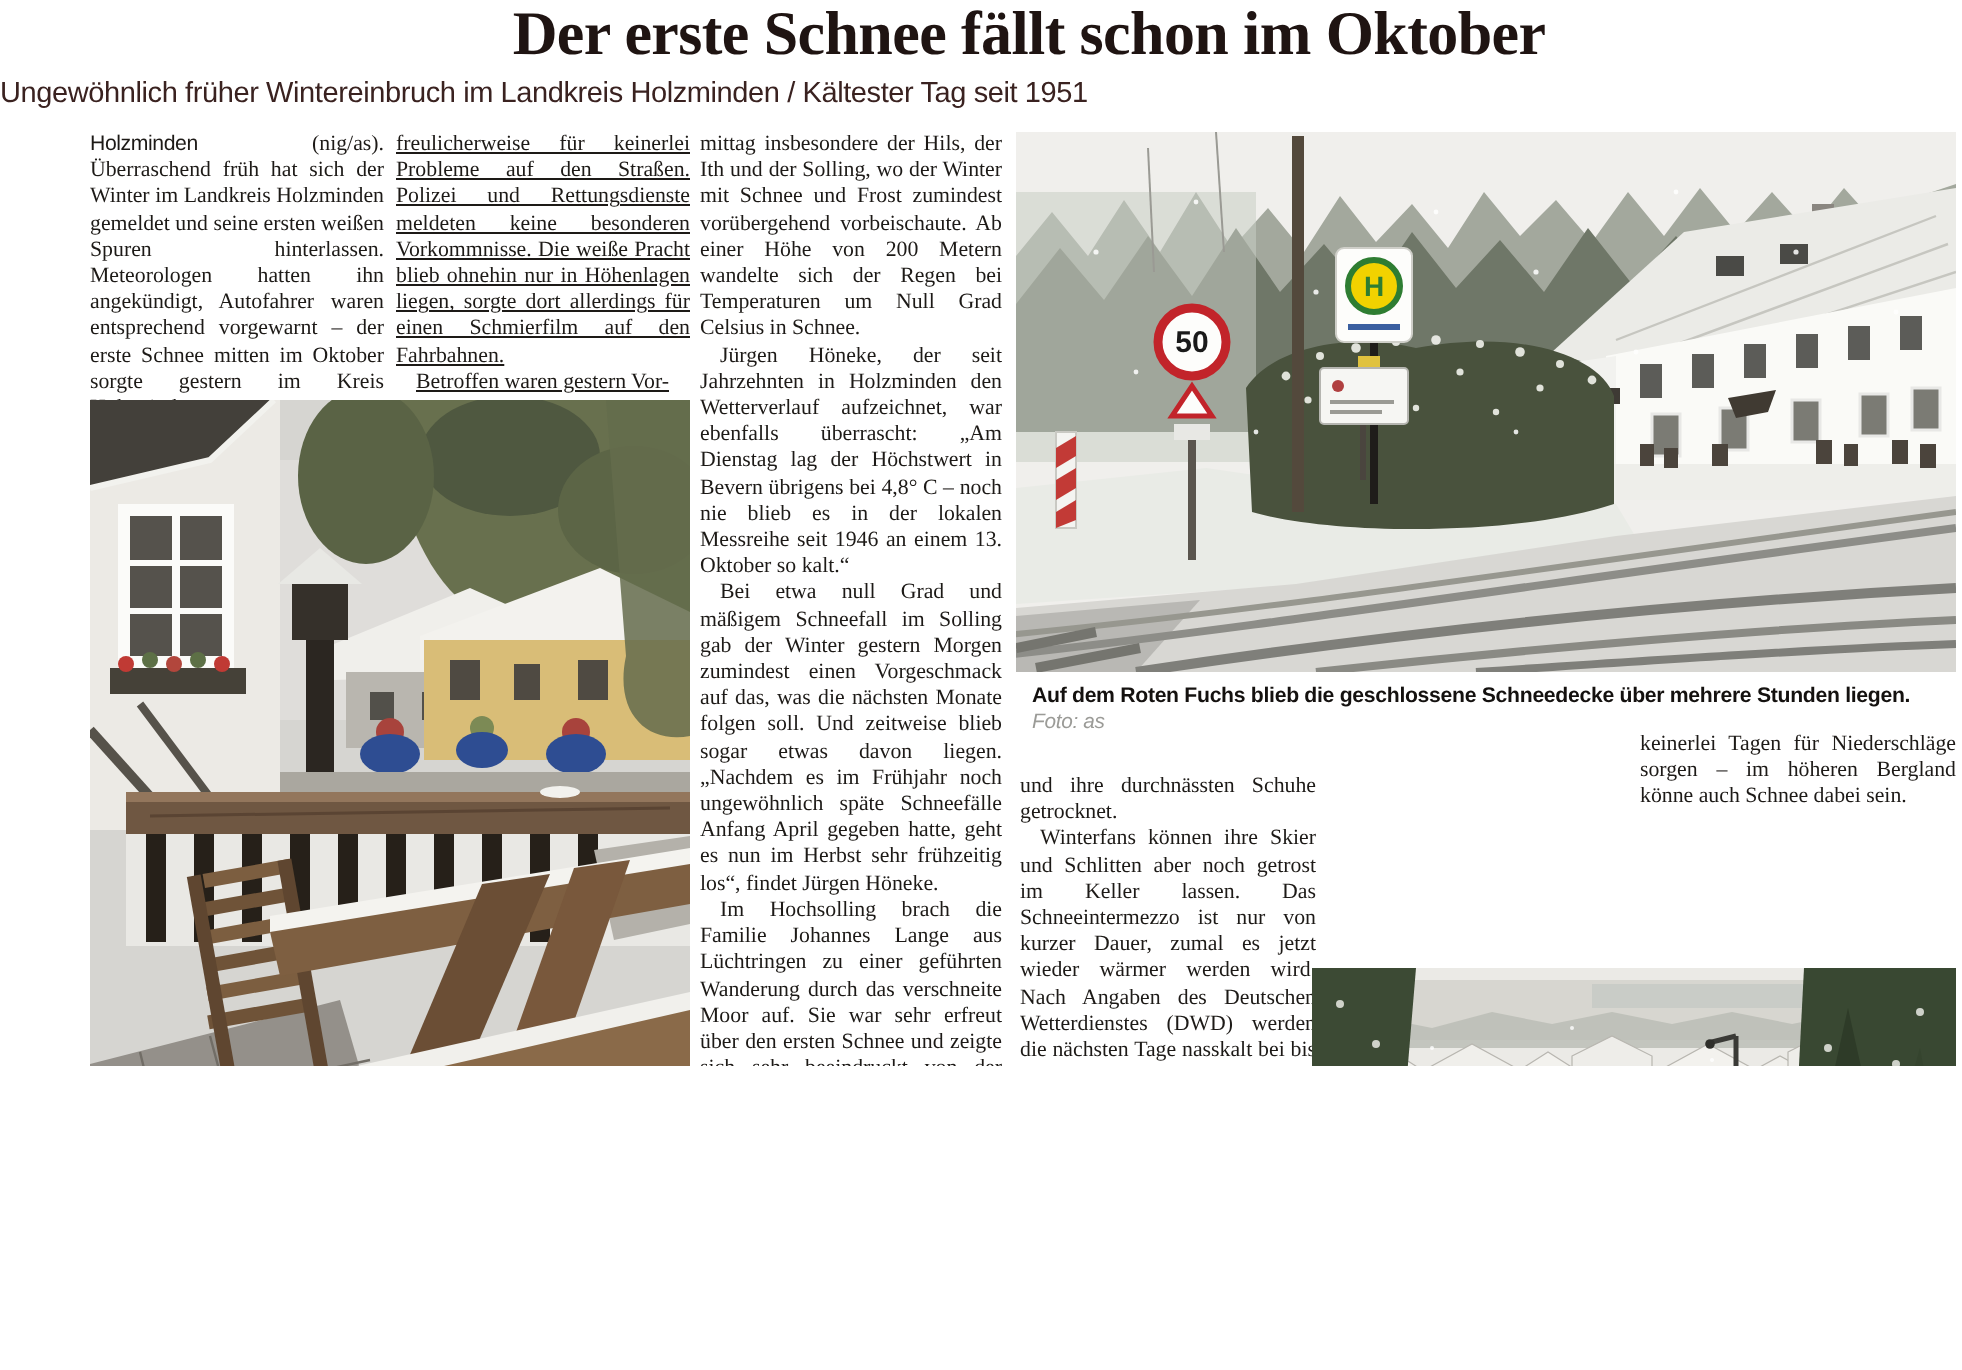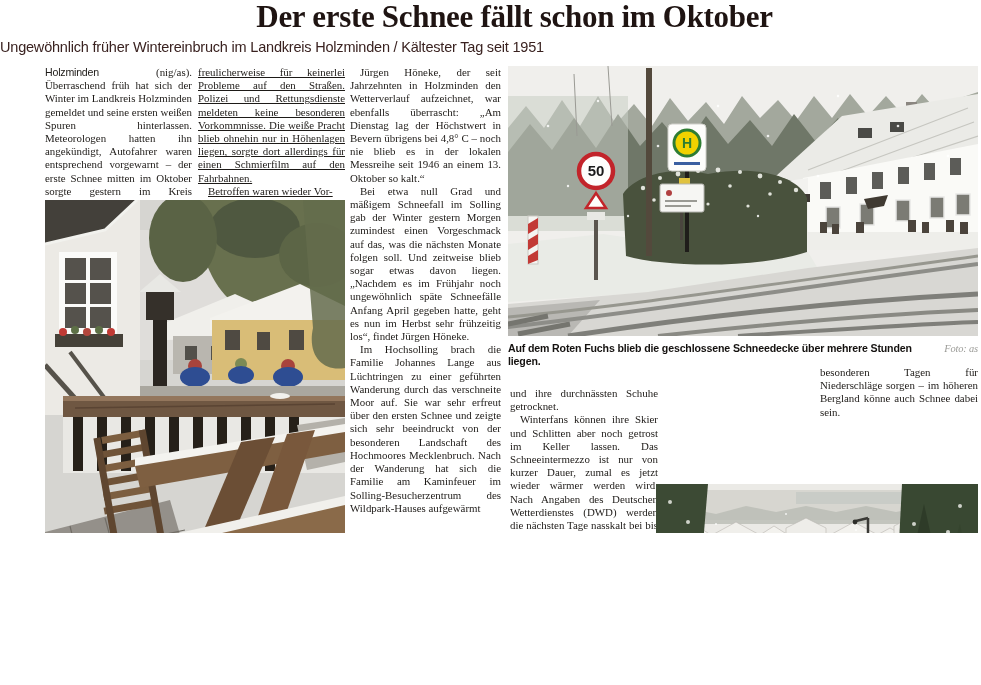--- a/index.html
+++ b/index.html
@@ -11,23 +11,23 @@
   .subheadline{position:absolute;left:0;top:39px;width:100%;text-align:left;
             font-family:"Liberation Sans",sans-serif;font-weight:400;font-size:14.5px;
             color:#3a2220;letter-spacing:-0.2px;}
   .col{position:absolute;text-align:justify;font-size:10.9px;line-height:13.2px;overflow:hidden;}
   .col p{margin:0;text-indent:10px;}
   .col p.cont{text-indent:0;}
   .lead{font-family:"Liberation Sans",sans-serif;font-weight:400;font-size:10.6px;letter-spacing:-0.2px;}
   .photo{position:absolute;overflow:hidden;background:#dcdbd7;}
   .photo svg{display:block;}
   .caption{position:absolute;font-family:"Liberation Sans",sans-serif;font-weight:700;
-           font-size:10.6px;line-height:13px;color:#14110f;letter-spacing:-0.15px;}
+           font-size:10.6px;line-height:13px;color:#14110f;letter-spacing:-0.15px;flex-direction:column;}
   .cap-row{display:flex;justify-content:space-between;align-items:baseline;}
-  .credit{font-family:Liberation Serif, serif;font-weight:400;font-style:italic;
+  .credit{font-family:Liberation Sans, sans-serif;font-weight:400;font-style:italic;
           font-size:10.4px;color:#9b9b97;white-space:nowrap;margin-left:8px;}
   .cap-rel{position:relative;}
   .cap-rel .credit{position:absolute;right:2px;bottom:0;}
   
   #col1{left:45px;top:66px;width:147px;height:140px;}
   #col2{left:198px;top:66px;width:147px;height:152px;text-decoration:underline;}
   #col3{left:350px;top:66px;width:151px;height:600px;}
   #col4{left:510px;top:387px;width:148px;height:300px;}
   #col5{left:662px;top:366px;width:148px;height:112px;}
   #col6{left:820px;top:366px;width:158px;height:112px;}
@@ -46,37 +46,38 @@
   <div class="headline">Der erste Schnee fällt schon im Oktober</div>
   <div class="subheadline">Ungewöhnlich früher Wintereinbruch im Landkreis Holzminden / Kältester Tag seit 1951</div>
 
   <div class="col" id="col1">
     <p class="cont"><span class="lead">Holzminden</span>
        <span>(nig/as). Überraschend früh hat sich der Winter im Landkreis Holzminden gemeldet und seine ersten weißen Spuren hinterlassen. Meteorologen hatten ihn angekündigt, Autofahrer waren entsprechend vorgewarnt – der erste Schnee mitten im Oktober sorgte gestern im Kreis Holzminden er-</span></p>
   </div>
 
   <div class="col" id="col2">
     <p class="cont">freulicherweise für keinerlei Probleme auf den Straßen. Polizei und Rettungsdienste meldeten keine besonderen Vorkommnisse. Die weiße Pracht blieb ohnehin nur in Höhenlagen liegen, sorgte dort allerdings für einen Schmierfilm auf den Fahrbahnen.</p>
-    <p>Betroffen waren wieder Vor-</p>
+    <p>Betroffen waren gestern Vor-</p>
   </div>
 
   <div class="col" id="col3">
+    <p class="cont">mittag insbesondere der Hils, der Ith und der Solling, wo der Winter mit Schnee und Frost zumindest vorübergehend vorbeischaute. Ab einer Höhe von 200 Metern wandelte sich der Regen bei Temperaturen um Null Grad Celsius in Schnee.</p>
     <p>Jürgen Höneke, der seit Jahrzehnten in Holzminden den Wetterverlauf aufzeichnet, war ebenfalls überrascht: „Am Dienstag lag der Höchstwert in Bevern übrigens bei 4,8° C – noch nie blieb es in der lokalen Messreihe seit 1946 an einem 13. Oktober so kalt.“</p>
     <p>Bei etwa null Grad und mäßigem Schneefall im Solling gab der Winter gestern Morgen zumindest einen Vorgeschmack auf das, was die nächsten Monate folgen soll. Und zeitweise blieb sogar etwas davon liegen. „Nachdem es im Frühjahr noch ungewöhnlich späte Schneefälle Anfang April gegeben hatte, geht es nun im Herbst sehr frühzeitig los“, findet Jürgen Höneke.</p>
     <p>Im Hochsolling brach die Familie Johannes Lange aus Lüchtringen zu einer geführten Wanderung durch das verschneite Moor auf. Sie war sehr erfreut über den ersten Schnee und zeigte sich sehr beeindruckt von der besonderen Landschaft des Hochmoores Mecklenbruch. Nach der Wanderung hat sich die Familie am Kaminfeuer im Solling-Besucherzentrum des Wildpark-Hauses aufgewärmt</p>
   </div>
 
   <div class="col" id="col4">
     <p class="cont">und ihre durchnässten Schuhe getrocknet.</p>
     <p>Winterfans können ihre Skier und Schlitten aber noch getrost im Keller lassen. Das Schneeintermezzo ist nur von kurzer Dauer, zumal es jetzt wieder wärmer werden wird. Nach Angaben des Deutschen Wetterdienstes (DWD) werden die nächsten Tage nasskalt bei bis zu zwölf Grad tagsüber, nachts kann es leichten Frost geben. Autofahrer sollten daher den Wechsel auf Winterreifen nicht weiter hinauszögern, empfiehlt der Auto-Club-Europa (ACE). Wer bei einem solchen Wetter noch mit Sommerreifen unterwegs ist, kann im Falle eines Unfalls Probleme bekommen, da in Deutschland seit 2010 die sogenannte situative Winterreifenpflicht besteht, erklärt der ACE.</p>
   </div>
 
 
   <div class="col" id="col6">
-    <p class="cont">besonderen Tagen für Niederschläge sorgen – im höheren Bergland könne auch Schnee dabei sein.</p>
+    <p class="cont">keinerlei Tagen für Niederschläge sorgen – im höheren Bergland könne auch Schnee dabei sein.</p>
   </div>
 
   <div class="photo" id="photoL">
     <svg width="300" height="448" viewBox="0 0 300 448">
       <rect width="300" height="448" fill="#d6d5d1"></rect>
       <rect x="90" y="30" width="210" height="130" fill="#e4e3df" opacity="0.6"></rect>
 
       <g>
         <path d="M150,0 H300 V115 C255,135 205,122 180,95 C162,75 150,40 150,0 Z" fill="#68704e"></path>
         <ellipse cx="210" cy="28" rx="45" ry="30" fill="#4f5840"></ellipse>

